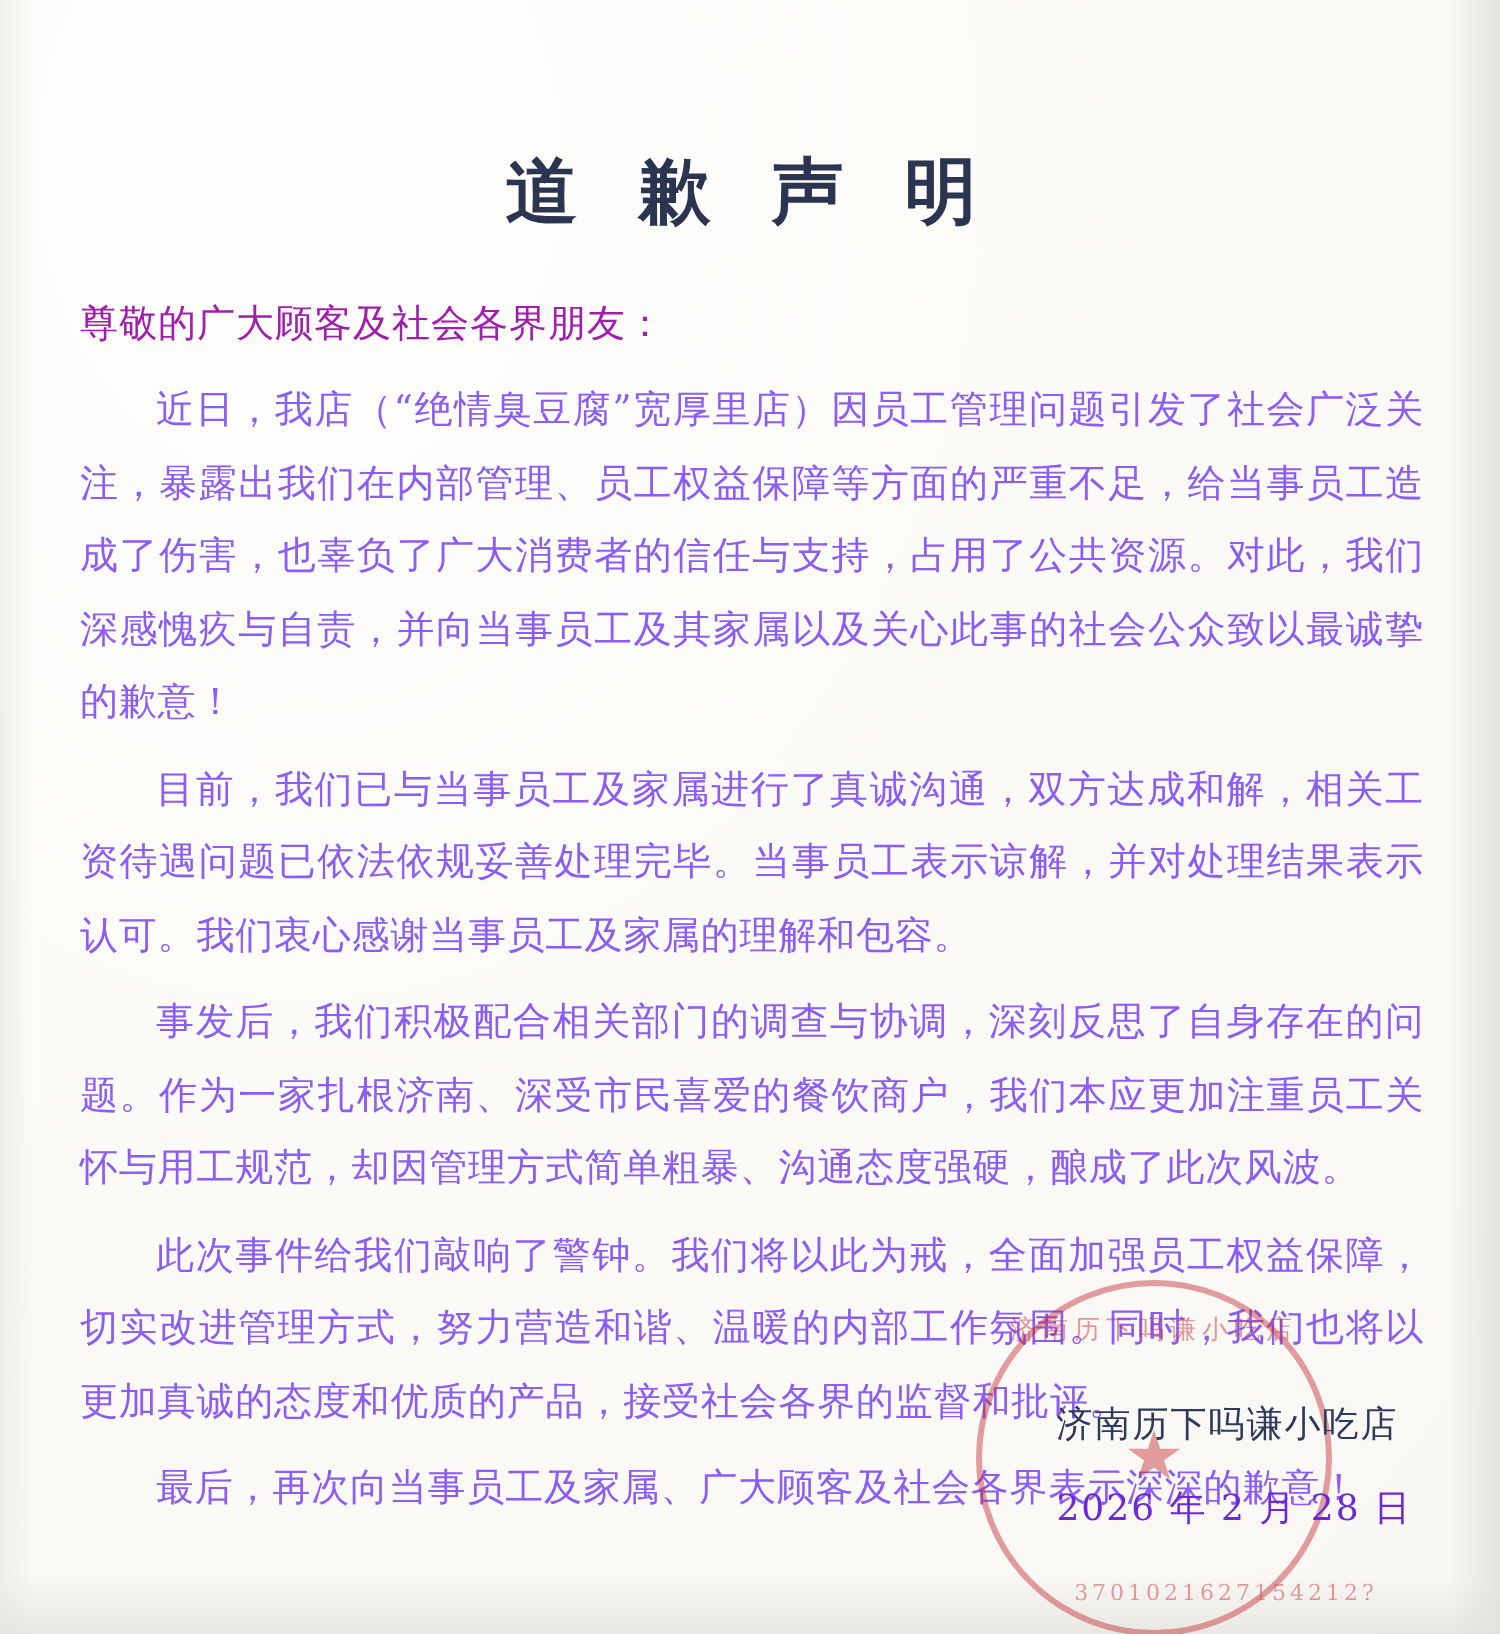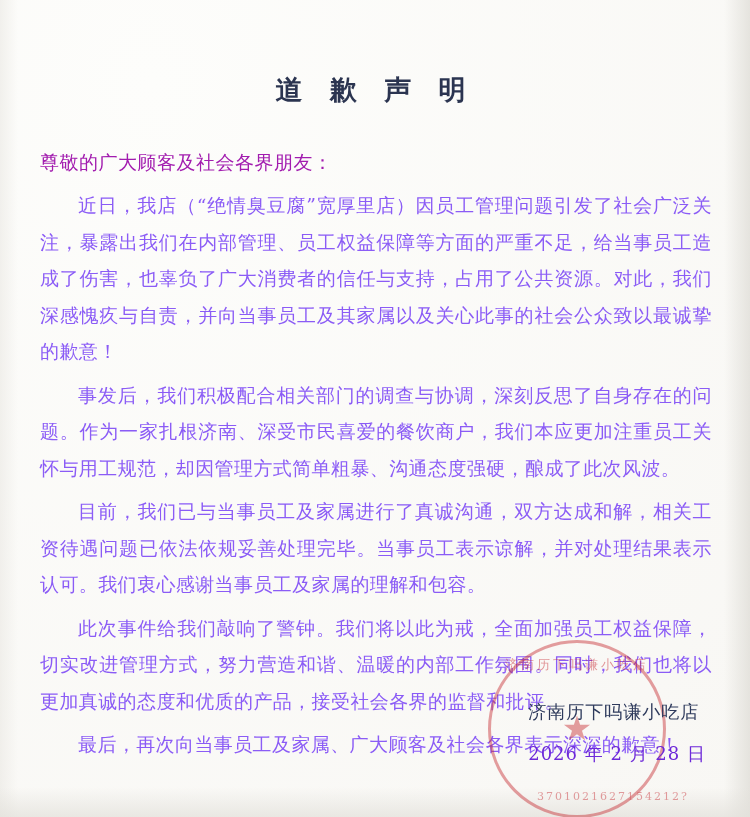--- a/index.html
+++ b/index.html
@@ -28,21 +28,21 @@
     background:
       radial-gradient(ellipse at 20% 10%, rgba(250,250,248,0.0) 0%, rgba(244,242,238,0.55) 100%);
     pointer-events: none;
   }
   .doc-title {
     position: absolute;
     top: 72px;
     left: 0;
     width: 100%;
     text-align: center;
-    font-size: 27px;
+    font-size: 36px;
     letter-spacing: 9px;
     color: #2b3450;
     font-family: "DejaVu Serif", "Liberation Serif", serif;
     font-weight: 600;
   }
   .body-area {
     position: absolute;
     top: 132px;
     left: 40px;
     width: 672px;
@@ -157,22 +157,22 @@
   <div class="paper-grain"></div>
   <div class="edge-shadow-left"></div>
   <div class="edge-shadow-right"></div>
   <div class="edge-shadow-bottom"></div>
 
   <div class="doc-title">道 歉 声 明</div>
 
   <div class="body-area">
     <div class="salutation">尊敬的广大顾客及社会各界朋友：</div>
     <p class="para">近日，我店（“绝情臭豆腐”宽厚里店）因员工管理问题引发了社会广泛关注，暴露出我们在内部管理、员工权益保障等方面的严重不足，给当事员工造成了伤害，也辜负了广大消费者的信任与支持，占用了公共资源。对此，我们深感愧疚与自责，并向当事员工及其家属以及关心此事的社会公众致以最诚挚的歉意！</p>
+    <p class="para">目前，我们已与当事员工及家属进行了真诚沟通，双方达成和解，相关工资待遇问题已依法依规妥善处理完毕。当事员工表示谅解，并对处理结果表示认可。我们衷心感谢当事员工及家属的理解和包容。</p>
     <p class="para">事发后，我们积极配合相关部门的调查与协调，深刻反思了自身存在的问题。作为一家扎根济南、深受市民喜爱的餐饮商户，我们本应更加注重员工关怀与用工规范，却因管理方式简单粗暴、沟通态度强硬，酿成了此次风波。</p>
-    <p class="para">目前，我们已与当事员工及家属进行了真诚沟通，双方达成和解，相关工资待遇问题已依法依规妥善处理完毕。当事员工表示谅解，并对处理结果表示认可。我们衷心感谢当事员工及家属的理解和包容。</p>
     <p class="para">此次事件给我们敲响了警钟。我们将以此为戒，全面加强员工权益保障，切实改进管理方式，努力营造和谐、温暖的内部工作氛围。同时，我们也将以更加真诚的态度和优质的产品，接受社会各界的监督和批评。</p>
     <p class="para">最后，再次向当事员工及家属、广大顾客及社会各界表示深深的歉意！</p>
   </div>
 
   <div class="stamp">
     <div class="stamp-top-text">济南历下吗谦小吃店</div>
     <div class="stamp-star">★</div>
     <div class="stamp-bottom-text">3701021627154212?</div>
   </div>
 

